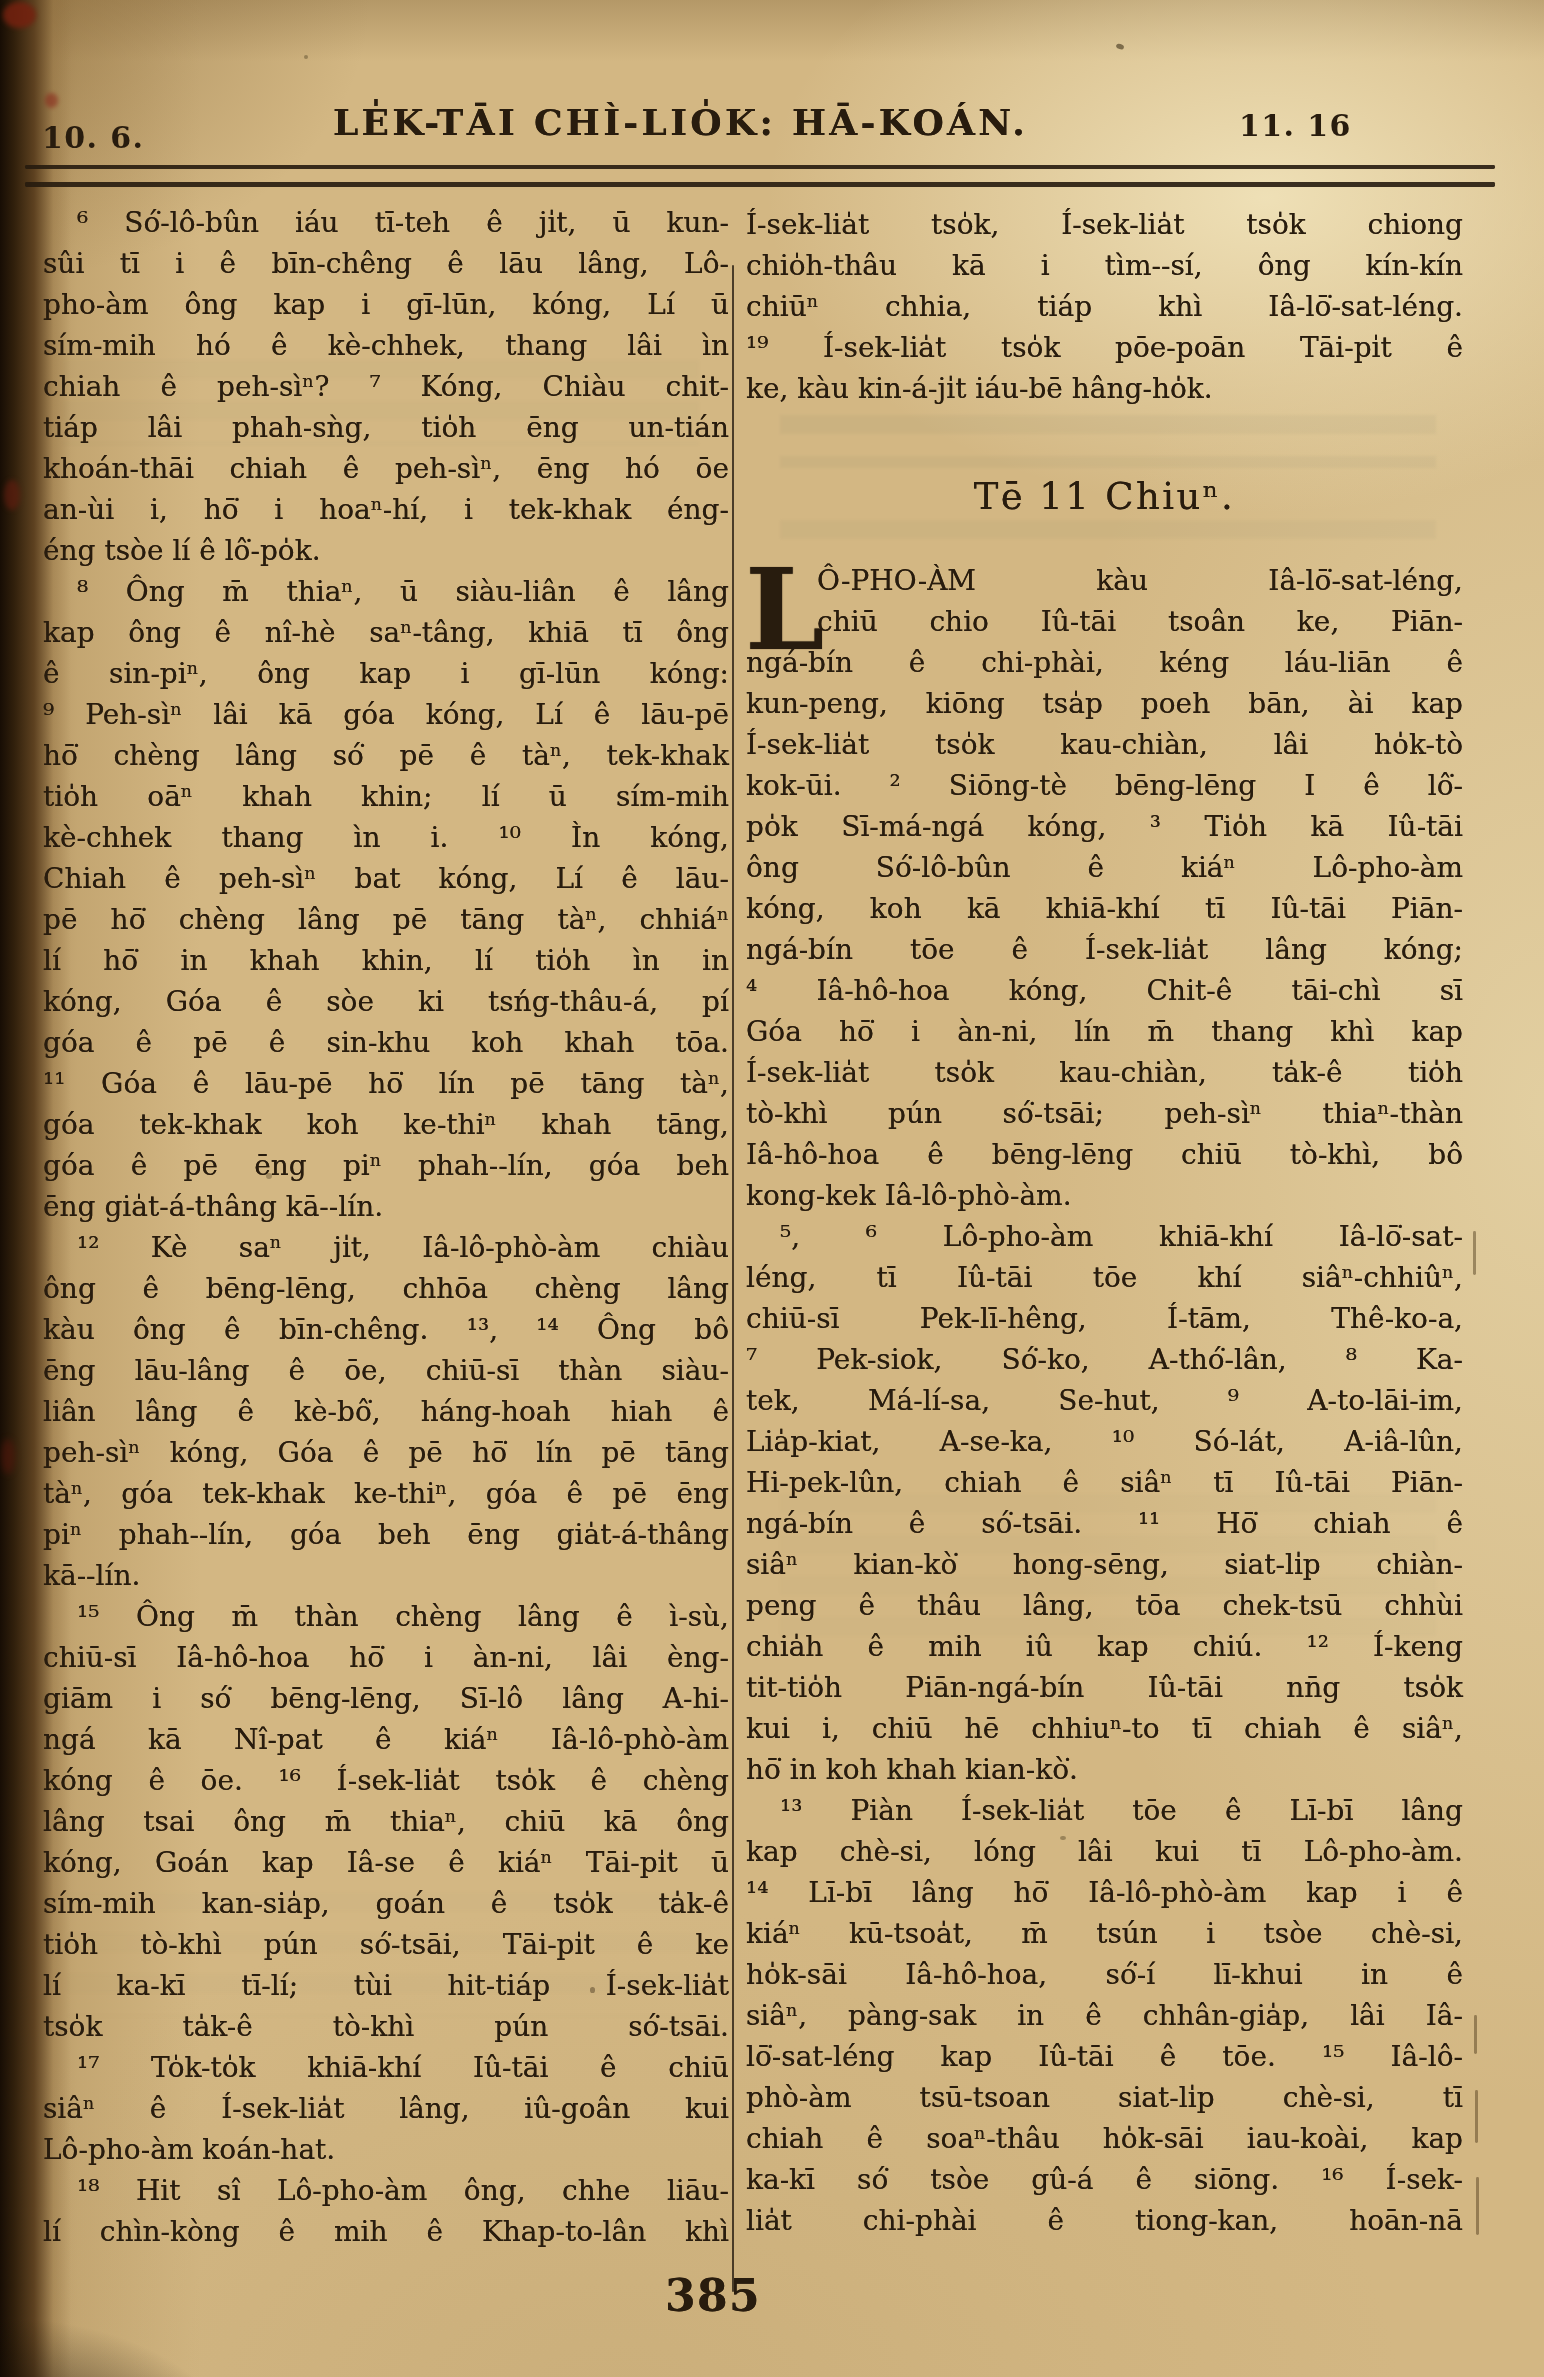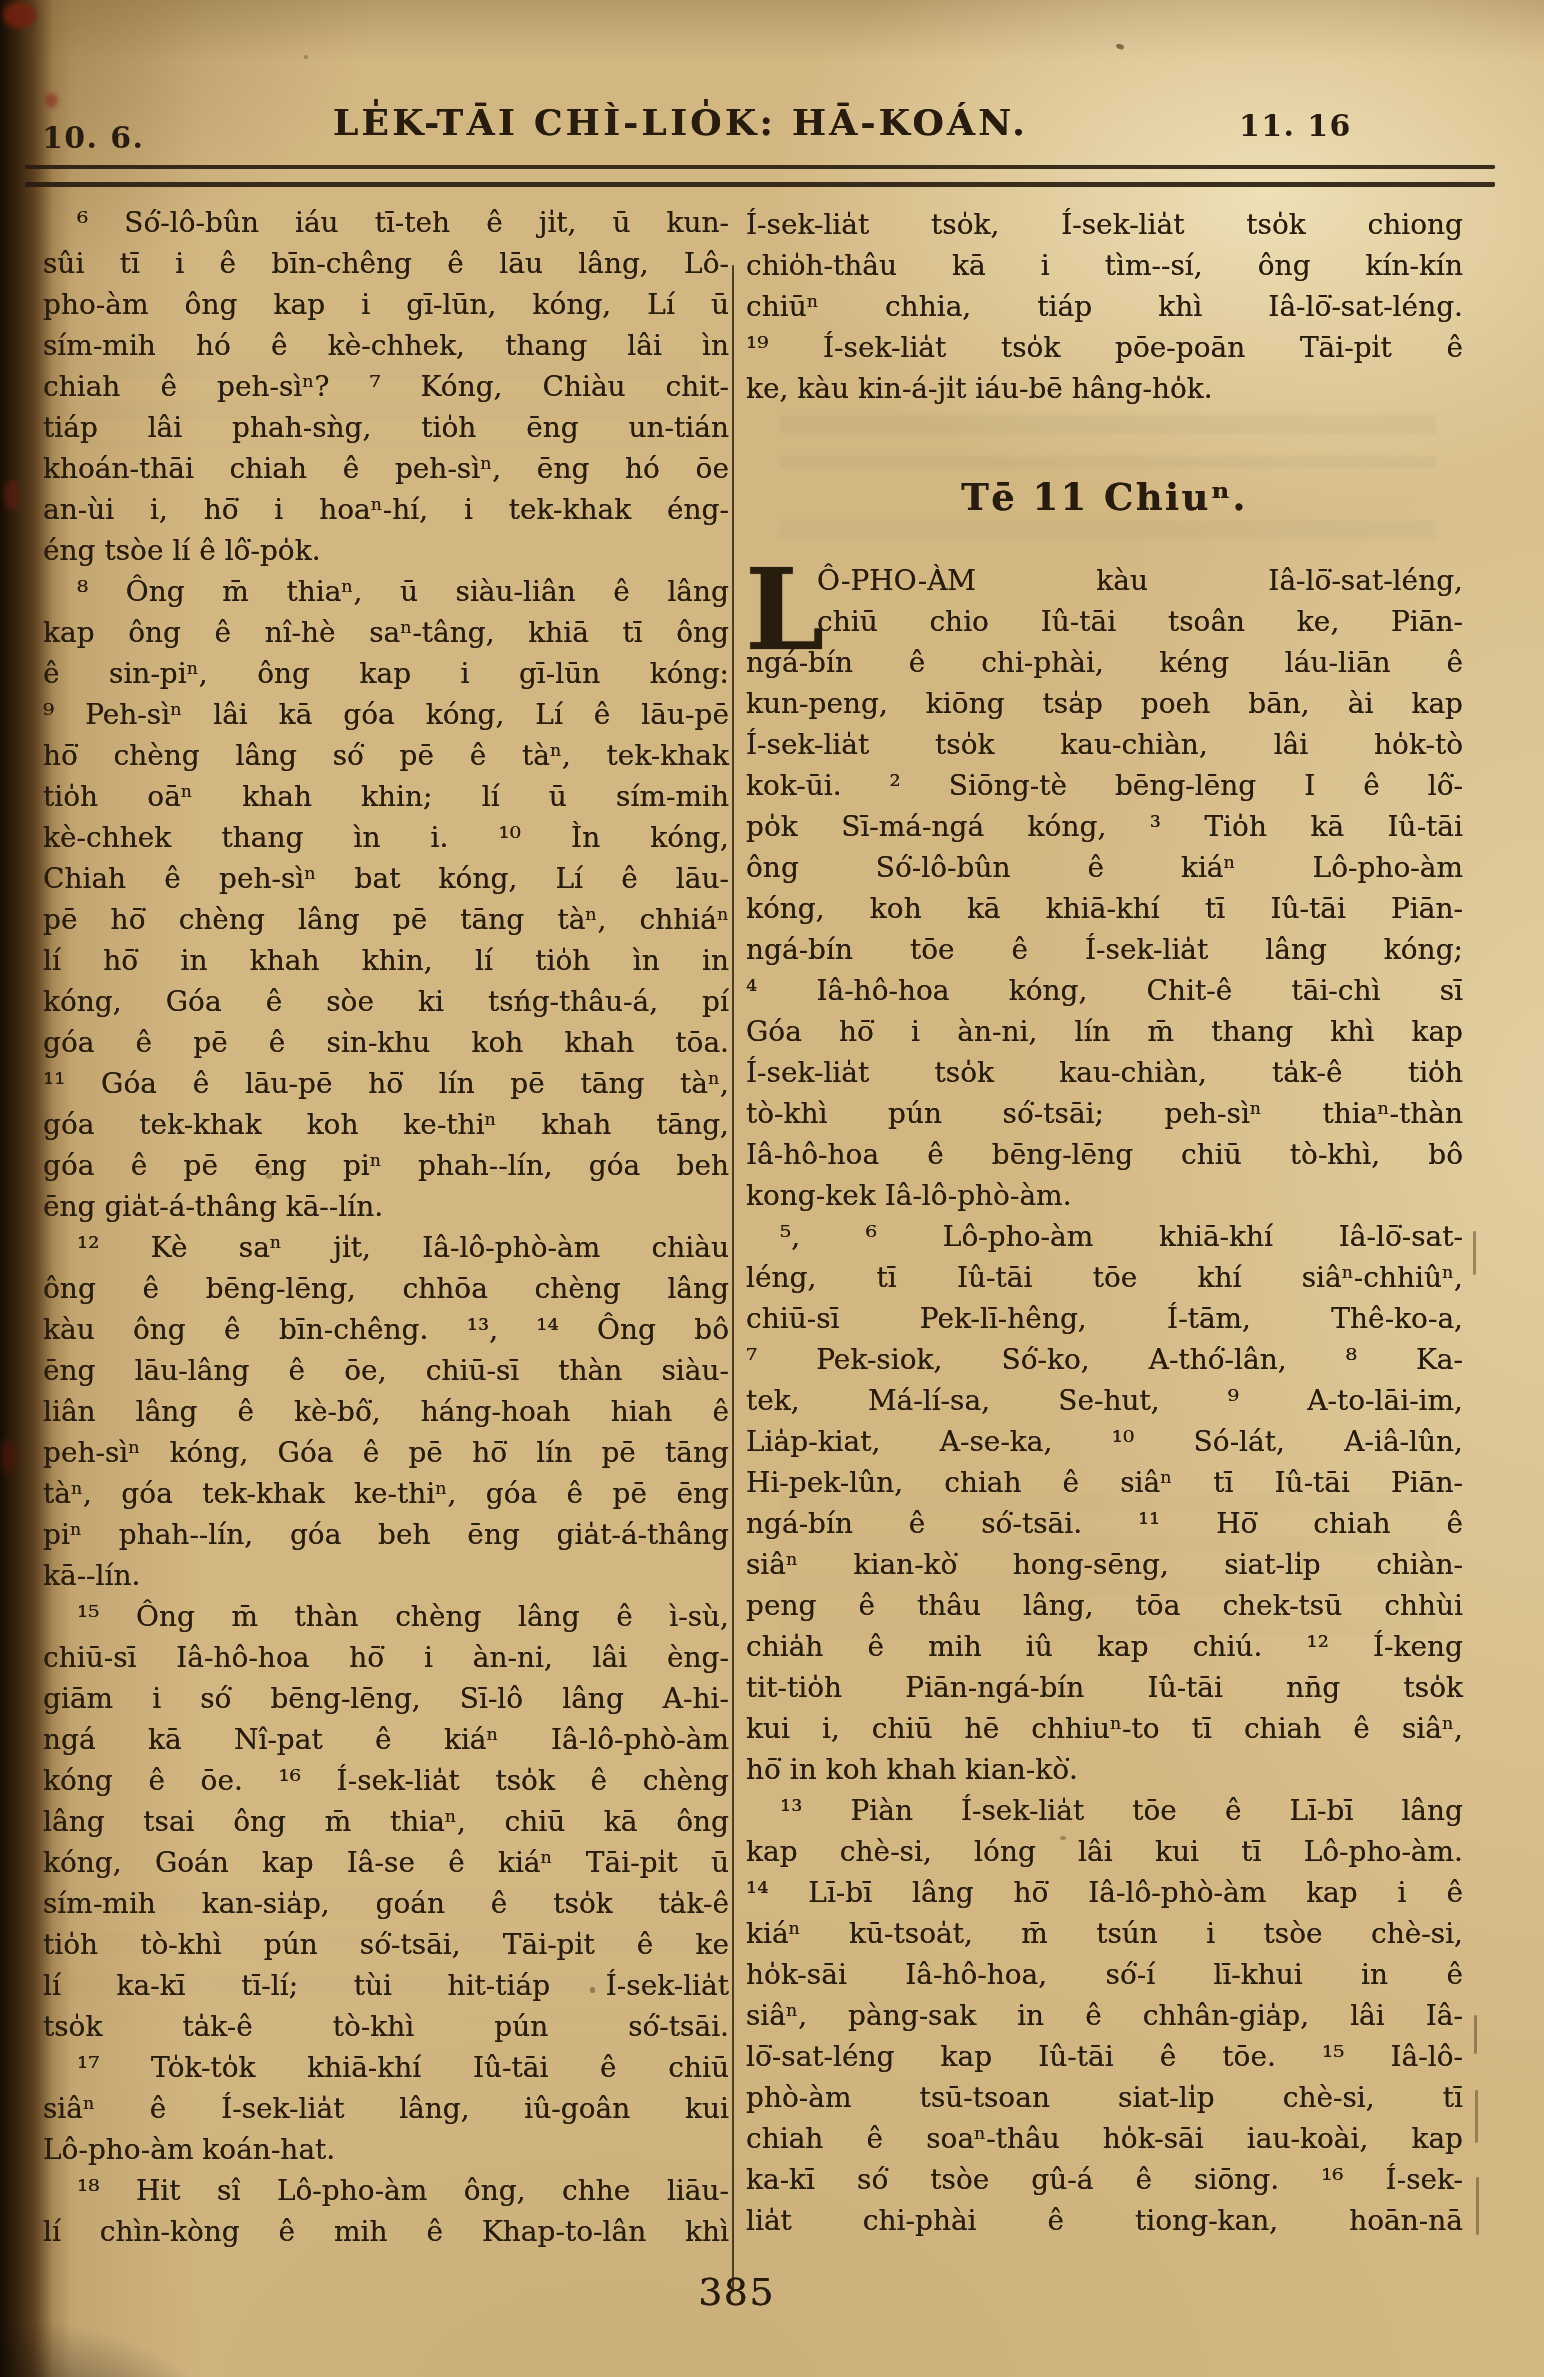--- a/index.html
+++ b/index.html
@@ -39,26 +39,26 @@
   .line{
     height:41px;line-height:41px;font-size:28px;
     text-align:justify;text-align-last:justify;
     text-shadow:0 0 0.5px rgba(40,26,12,.8);
     white-space:normal;
   }
   .f-e{text-align-last:left;}
   .f-i{padding-left:34px;}
   .f-d{padding-left:71px;}
   #chap{position:absolute;left:746px;top:475px;width:717px;height:44px;line-height:44px;
-    text-align:center;font-size:37px;font-weight:bold;letter-spacing:2.4px;
+    text-align:center;font-size:37px;font-weight:normal;letter-spacing:2.4px;
     text-shadow:0 0 0.5px rgba(40,26,12,.9);}
   #dropcap{position:absolute;left:745px;top:553px;font-size:113px;line-height:1;font-weight:bold;
     text-shadow:0 0 1px rgba(40,26,12,.8);}
-  #pageno{position:absolute;left:651px;top:2270px;width:124px;text-align:right;
-    font-size:38px;font-weight:normal;letter-spacing:1.4px;
+  #pageno{position:absolute;left:651px;top:2270px;width:124px;text-align:center;
+    font-size:44px;font-weight:bold;letter-spacing:1.4px;
     text-shadow:0 0 0.5px rgba(40,26,12,.9);}
   .blob{position:absolute;border-radius:50%;}
   .blob1{left:2.9px;top:1.9px;width:33px;height:26px;background:#75210f;opacity:.85;filter:blur(2.9px);}
   .blob2{left:45px;top:93px;width:13.3px;height:15px;background:#8a2a1c;opacity:.6;filter:blur(1.9px);}
   .blob3{left:3.8px;top:480px;width:16px;height:29.5px;background:#6b1d10;opacity:.55;filter:blur(2.9px);}
   .blob4{left:1px;top:1439px;width:14.3px;height:35px;background:#5c170c;opacity:.5;filter:blur(3.3px);}
   .speck{position:absolute;background:#32240f;border-radius:50%;opacity:.55;}
   .sp1{left:1116px;top:44px;width:7.6px;height:5.2px;transform:rotate(20deg);}
   .sp2{left:304px;top:55px;width:4.3px;height:4.3px;opacity:.35;}
   .sp3{left:590px;top:1987px;width:4.8px;height:5.7px;opacity:.4;}

